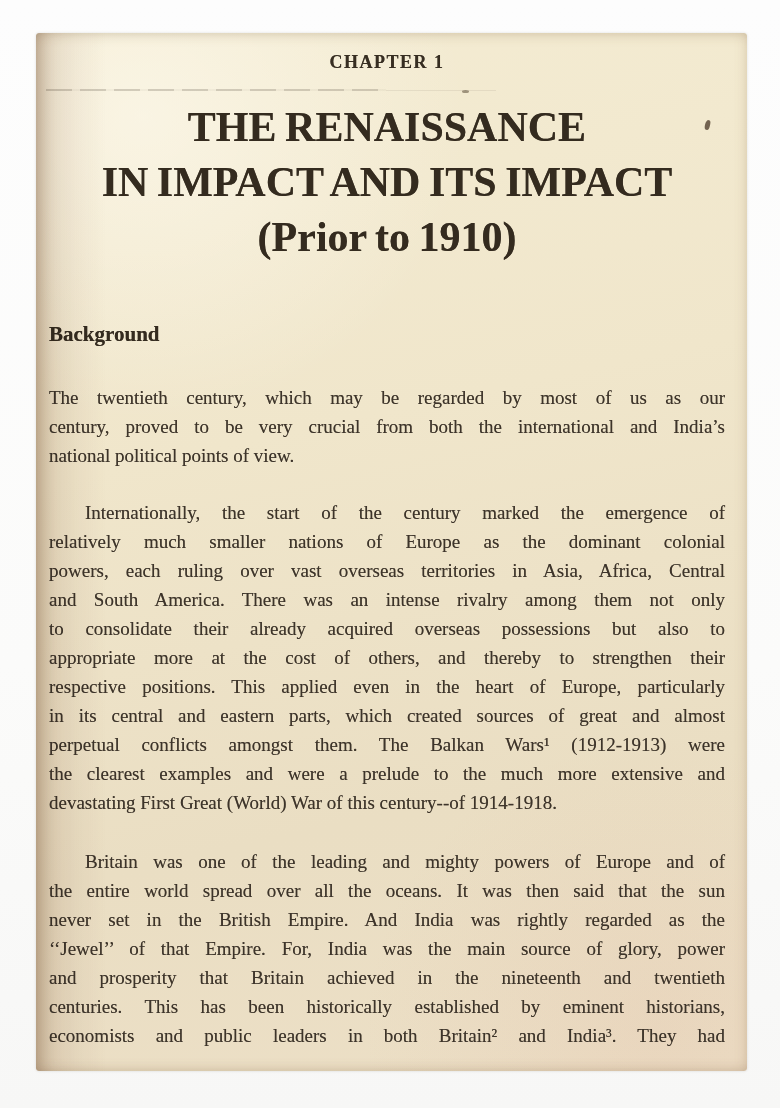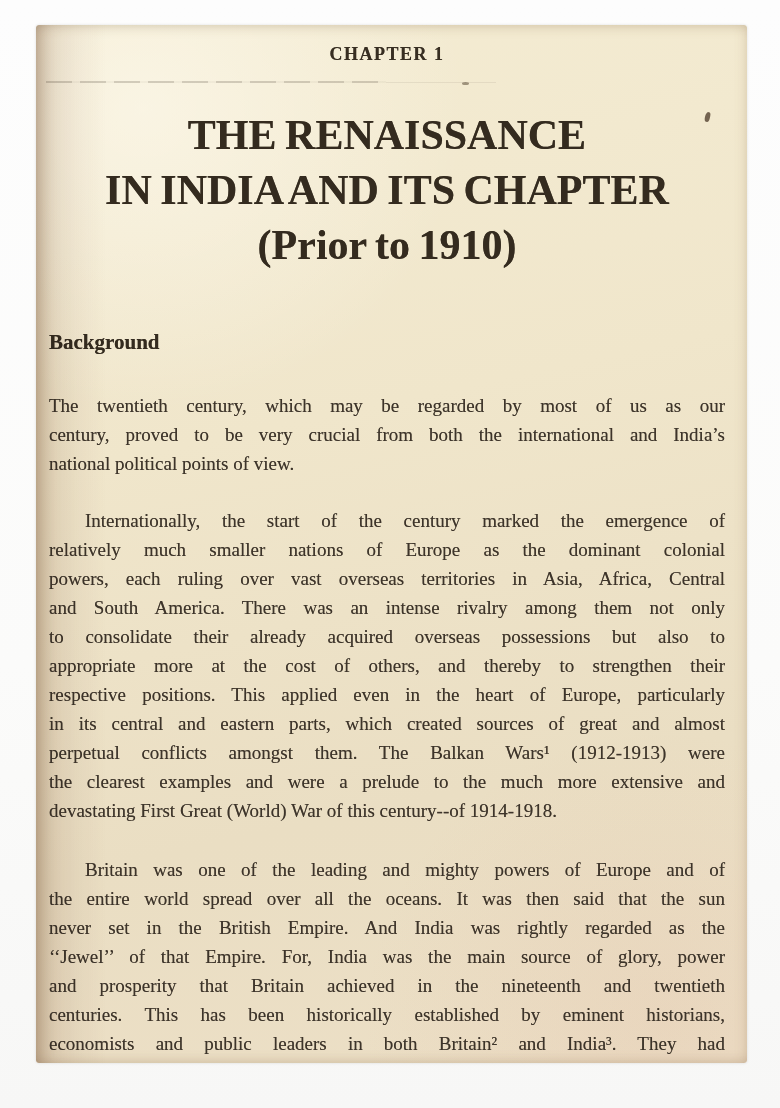--- a/index.html
+++ b/index.html
@@ -13,21 +13,21 @@
   }
   .scan-bg {
     position: relative;
     width: 780px;
     height: 1108px;
     background: linear-gradient(180deg, #fdfdfd 0%, #fbfbfa 60%, #f7f7f6 100%);
   }
   .paper {
     position: absolute;
     left: 36px;
-    top: 25px;
+    top: 33px;
     width: 711px;
     height: 1038px;
     box-sizing: border-box;
     padding: 0 22px 0 13px;
     border-radius: 3px;
     color: #3d342a;
     background:
       radial-gradient(ellipse 60% 40% at 88% 96%, rgba(216,160,140,0.14), transparent 70%),
       radial-gradient(ellipse 70% 45% at 15% 8%, rgba(255,252,242,0.55), transparent 65%),
       linear-gradient(168deg, #f4ecd3 0%, #f0e6cb 38%, #eadec3 72%, #ecdfc6 100%);
@@ -84,21 +84,21 @@
   }
   .speck-2 {
     position: absolute;
     left: 669px; top: 87px;
     width: 5px; height: 10px;
     background: rgba(80,62,44,0.78);
     border-radius: 60% 40% 50% 50%;
     transform: rotate(12deg);
   }
   .title {
-    margin: 42px 0 0 0;
+    margin: 26px 0 0 0;
     text-align: center;
     font-size: 42px;
     line-height: 55px;
     font-weight: bold;
     letter-spacing: 0px;
     word-spacing: -2px;
     color: #342b1f;
     text-shadow: 0 0 0.6px rgba(52,43,31,0.75);
   }
   .section-heading {
@@ -135,21 +135,21 @@
   <div class="paper">
 
     <div class="chapter-label">CHAPTER 1</div>
 
     <div class="scan-rule"></div>
     <div class="speck-1"></div>
     <div class="speck-2"></div>
 
     <h1 class="title">
       <div class="title-line">THE RENAISSANCE</div>
-      <div class="title-line">IN INDIA AND ITS CHAPTER</div>
+      <div class="title-line">IN IMPACT AND ITS IMPACT</div>
       <div class="title-line">(Prior to 1910)</div>
     </h1>
 
     <div class="section-heading">Background</div>
 
     <div class="paragraphs" id="paragraphs">
         <div class="para">
           <div class="line">The twentieth century, which may be regarded by most of us as our</div>
           <div class="line">century, proved to be very crucial from both the international and India’s</div>
           <div class="line no-justify">national political points of view.</div>

